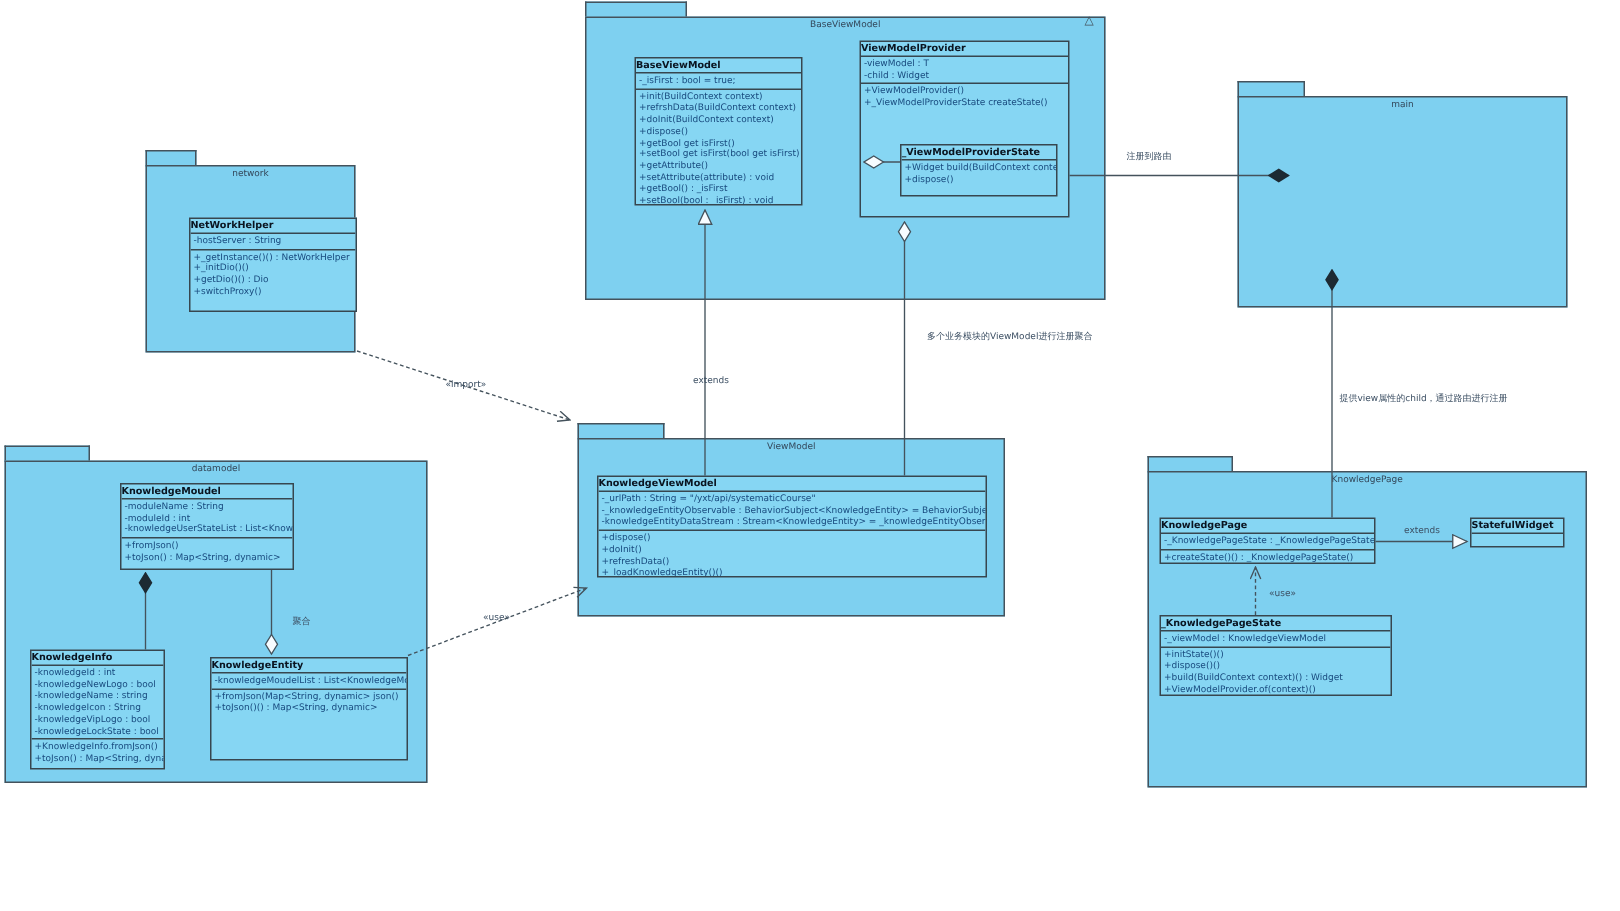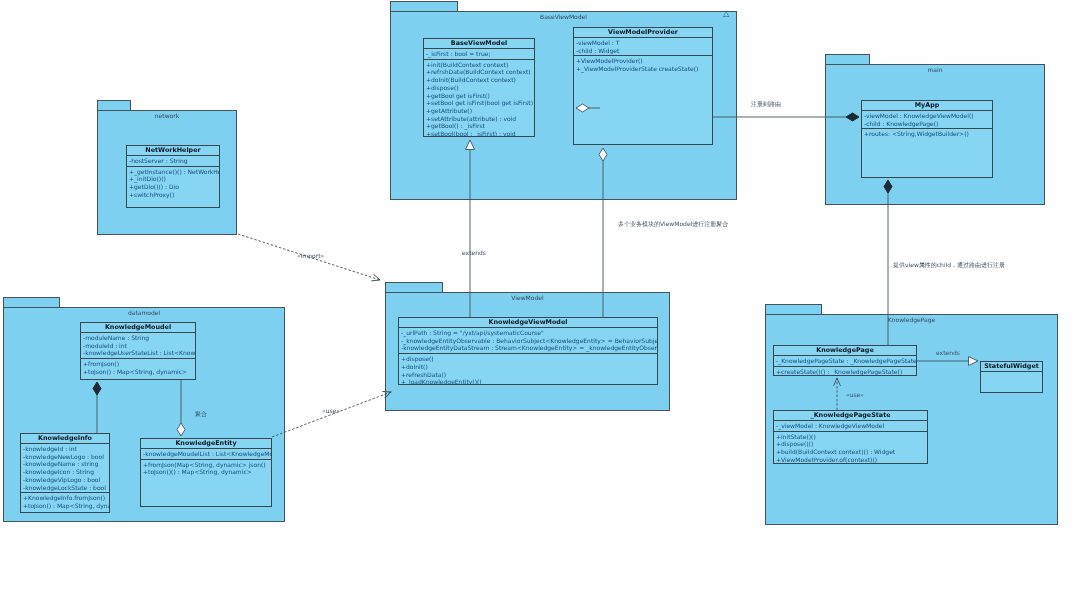--- a/index.html
+++ b/index.html
@@ -3,21 +3,21 @@
 <meta charset="utf-8">
 <style>
   html,body{margin:0;padding:0;background:#fff;}
   #canvas{position:relative;width:1080px;height:607px;background:#ffffff;overflow:hidden;
           font-family:"DejaVu Sans","Liberation Sans",sans-serif;}
   .pkg-tab{position:absolute;background:#7ed0f0;border:1px solid #44525c;border-bottom:none;box-sizing:border-box;}
   .pkg-body{position:absolute;background:#7ed0f0;border:1px solid #44525c;box-sizing:border-box;}
   .pkg-label{text-align:center;font-size:6px;line-height:10px;color:#33475a;white-space:nowrap;}
   .cls{position:absolute;background:#86d6f3;border:1px solid #37464f;box-sizing:border-box;
        display:flex;flex-direction:column;overflow:hidden;}
-  .cls-title{font-size:6.4px;font-weight:bold;color:#0a1420;text-align:center;line-height:9px;
+  .cls-title{font-size:6.4px;font-weight:bold;color:#0a1420;text-align:left;line-height:9px;
              border-bottom:1px solid #37464f;white-space:nowrap;overflow:hidden;flex:0 0 auto;}
   .sec{border-bottom:1px solid #37464f;padding:1px 2px;flex:0 0 auto;}
   .sec:last-child{border-bottom:none;flex:1 1 auto;}
   .m{font-size:6px;line-height:7.7px;color:#184a7e;white-space:nowrap;}
   .wires{position:absolute;left:0;top:0;pointer-events:none;}
   .wire{stroke:#44525c;stroke-width:0.9;fill:none;}
   .wire.dashed{stroke-dasharray:2.5 1.8;}
   .edge-label{font-size:6px;fill:#3c4f63;}
   .warn-icon{position:absolute;left:723px;top:10px;font-size:8px;color:#44525c;line-height:8px;}
 </style>
@@ -50,21 +50,21 @@
   <div class="pkg-tab" style="left:825px;top:54px;width:45px;height:11px"></div>
   <div class="pkg-body" style="left:825px;top:64px;width:220px;height:141px">
     <div class="pkg-label">main</div>
   </div>
 
   <div class="pkg-tab" style="left:765px;top:304px;width:57px;height:11px"></div>
   <div class="pkg-body" style="left:765px;top:314px;width:293px;height:211px">
     <div class="pkg-label">KnowledgePage</div>
   </div>
 
-  <div class="cls" style="left:126px;top:145px;width:94px;height:63px">
+  <div class="cls" style="left:126px;top:145px;width:112px;height:63px">
     <div class="cls-title">NetWorkHelper</div>
     <div class="sec">
       <div class="m">-hostServer : String</div>
     </div>
     <div class="sec">
       <div class="m">+_getInstance()() : NetWorkHelper</div>
       <div class="m">+_initDio()()</div>
       <div class="m">+getDio()() : Dio</div>
       <div class="m">+switchProxy()</div>
     </div>
@@ -94,20 +94,27 @@
     <div class="sec">
       <div class="m">-viewModel : T</div>
       <div class="m">-child : Widget</div>
     </div>
     <div class="sec">
       <div class="m">+ViewModelProvider()</div>
       <div class="m">+_ViewModelProviderState createState()</div>
     </div>
   </div>
 
+  <div class="cls" style="left:600px;top:96px;width:105px;height:35px">
+    <div class="cls-title">_ViewModelProviderState</div>
+    <div class="sec">
+      <div class="m">+Widget build(BuildContext context)</div>
+      <div class="m">+dispose()</div>
+    </div>
+  </div>
 
   <div class="cls" style="left:80px;top:322px;width:116px;height:58px">
     <div class="cls-title">KnowledgeMoudel</div>
     <div class="sec">
       <div class="m">-moduleName : String</div>
       <div class="m">-moduleId : int</div>
       <div class="m">-knowledgeUserStateList : List&lt;KnowledgeInfo&gt;</div>
     </div>
     <div class="sec">
       <div class="m">+fromJson()</div>
@@ -150,42 +157,32 @@
       <div class="m">-knowledgeEntityDataStream : Stream&lt;KnowledgeEntity&gt; = _knowledgeEntityObservable.str</div>
     </div>
     <div class="sec">
       <div class="m">+dispose()</div>
       <div class="m">+doInit()</div>
       <div class="m">+refreshData()</div>
       <div class="m">+_loadKnowledgeEntity()()</div>
     </div>
   </div>
 
-  <div class="cls" style="left:861px;top:100px;width:132px;height:78px">
-    <div class="cls-title">MyApp</div>
-    <div class="sec">
-      <div class="m">-viewModel : KnowledgeViewModel()</div>
-      <div class="m">-child : KnowledgePage()</div>
-    </div>
-    <div class="sec">
-      <div class="m">+routes: &lt;String,WidgetBuilder&gt;()</div>
-    </div>
-  </div>
 
   <div class="cls" style="left:773px;top:345px;width:144px;height:31px">
     <div class="cls-title">KnowledgePage</div>
     <div class="sec">
       <div class="m">-_KnowledgePageState : _KnowledgePageState</div>
     </div>
     <div class="sec">
       <div class="m">+createState()() : _KnowledgePageState()</div>
     </div>
   </div>
 
-  <div class="cls" style="left:980px;top:361px;width:63px;height:32px">
+  <div class="cls" style="left:980px;top:345px;width:63px;height:20px">
     <div class="cls-title">StatefulWidget</div>
     <div class="sec"></div>
   </div>
 
   <div class="cls" style="left:773px;top:410px;width:155px;height:54px">
     <div class="cls-title">_KnowledgePageState</div>
     <div class="sec">
       <div class="m">-_viewModel : KnowledgeViewModel</div>
     </div>
     <div class="sec">

